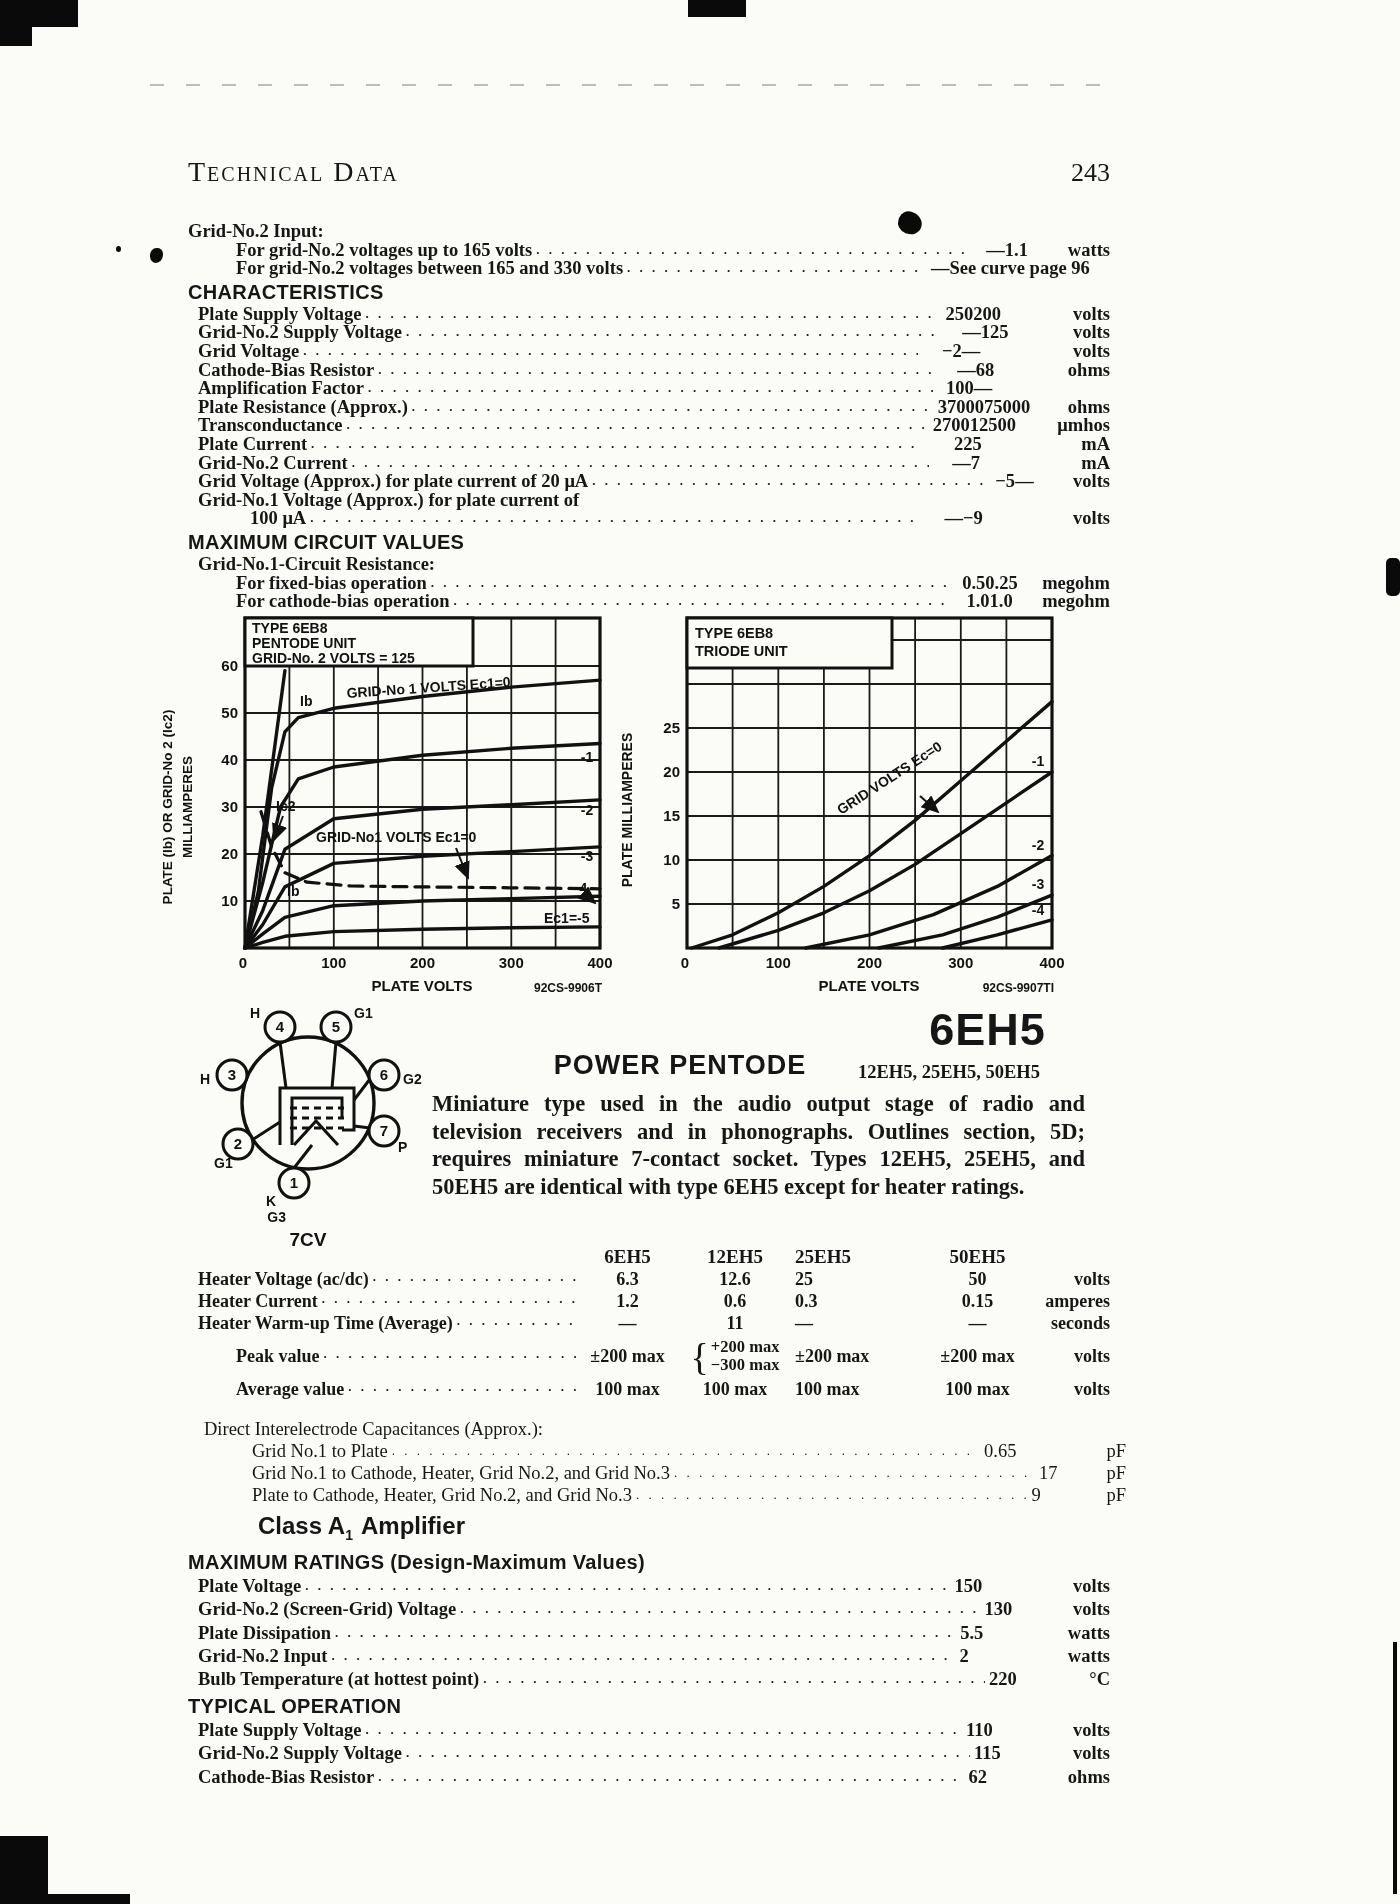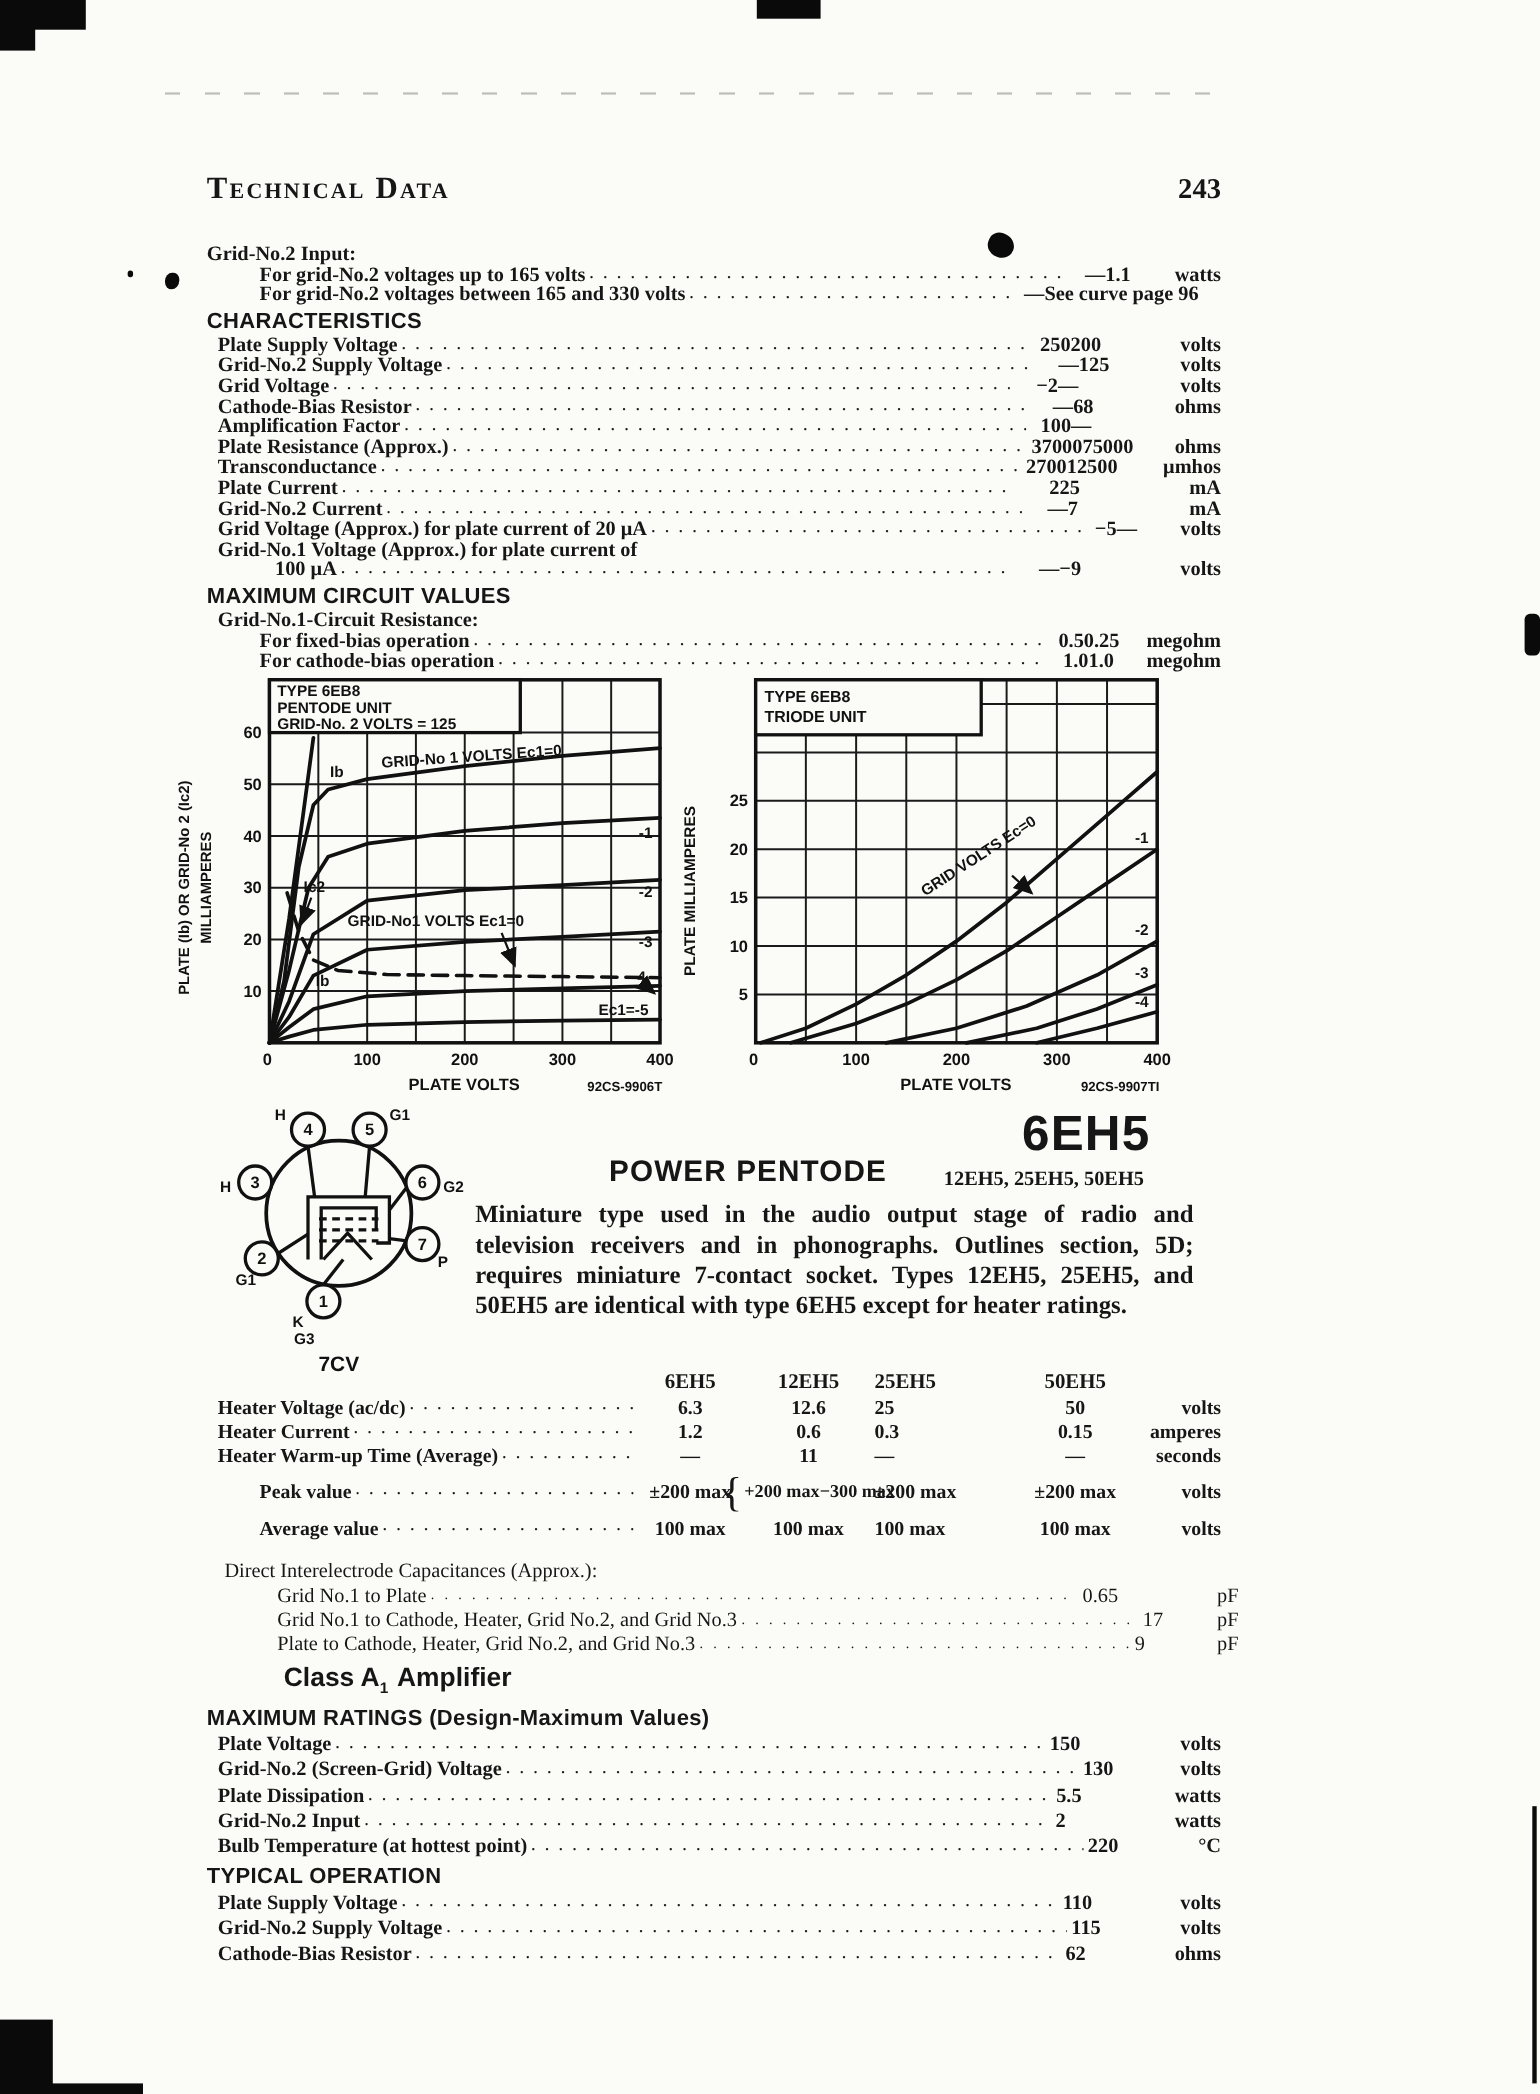--- a/index.html
+++ b/index.html
@@ -11,21 +11,21 @@
   .a-tm{left:688px;top:0;width:58px;height:17px}
   .a-rt{left:1386px;top:558px;width:14px;height:38px;border-radius:5px}
   .a-rl{left:1393px;top:1642px;width:4px;height:252px}
   .a-bl{left:0;top:1836px;width:48px;height:68px}
   .a-bb{left:0;top:1894px;width:130px;height:10px}
   .a-ink{left:150px;top:248px;width:13px;height:15px;border-radius:50% 40% 55% 45%}
   .a-d1{left:116px;top:246px;width:5px;height:6px;border-radius:50%}
   .a-sm{left:898px;top:212px;width:24px;height:22px;border-radius:45% 55% 50% 50%;transform:rotate(20deg)}
   .a-crease{left:150px;top:84px;width:960px;height:2px;background:repeating-linear-gradient(90deg,#8a8a86 0 14px,transparent 14px 36px);opacity:.55}
 
-  .hdrrow{position:absolute;left:188px;top:156px;width:922px;display:flex;justify-content:space-between;align-items:baseline;font-weight:700}
+  .hdrrow{position:absolute;left:188px;top:156px;width:922px;display:flex;justify-content:space-between;align-items:baseline;font-weight:400}
   .title{font-variant:small-caps;font-size:28px;letter-spacing:2px}
   .pageno{font-size:26px}
 
   .specs{position:absolute;left:188px;top:222px;width:922px;font-weight:700;font-size:18.5px}
   .row{display:flex;align-items:baseline;line-height:18.6px;height:18.6px}
   .l{white-space:nowrap}
   .i1{padding-left:10px}.i2{padding-left:48px}.i3{padding-left:62px}
   .lead{flex:1 1 auto;overflow:hidden;white-space:nowrap;margin:0 4px;font-size:13px;letter-spacing:3px;transform:translateY(-2px)}
   .lead::after{content:". . . . . . . . . . . . . . . . . . . . . . . . . . . . . . . . . . . . . . . . . . . . . . . . . . . . . . . . . . . . . . . . . . . . . . . . . . . . . . . . . . . . . . . . . . . . . . . ."}
   .va{width:78px;text-align:right;white-space:nowrap}
@@ -51,21 +51,21 @@
   .hthdr span{font-size:19px}
   .hc1{width:95px;text-align:center;white-space:nowrap}
   .hc2{width:120px;text-align:center;white-space:nowrap}
   .hc3{width:120px;text-align:left;white-space:nowrap}
   .hc4{width:125px;text-align:center;white-space:nowrap}
   .hu{width:70px;text-align:right;white-space:nowrap}
   .htsub{line-height:22px;padding-left:10px}
   .peak{align-items:center;height:44px}
   .pc{display:flex;align-items:center;justify-content:center}
   .brace{font-size:38px;font-weight:400;line-height:38px;transform:translateY(1px)}
-  .stack{display:flex;font-size:16.5px;line-height:18px;text-align:left;margin-left:2px}
+  .stack{display:flex;flex-direction:column;font-size:16.5px;line-height:18px;text-align:left;margin-left:2px}
 
   .caps{position:absolute;left:204px;top:1418px;width:922px;font-weight:400;font-size:18.5px}
   .caps .row{line-height:22px;height:22px}
   .ca{position:absolute;left:188px;top:1512px;width:922px;box-sizing:border-box;padding-left:70px;
       font-family:"Liberation Sans",sans-serif;font-weight:700;font-size:24px}
   .ca .s{font-size:14px;vertical-align:sub}
   .ca .p2{margin-left:8px}
   .mr{position:absolute;left:188px;top:1548px;width:922px;font-weight:700;font-size:18.5px}
   .mr .row,.to .row{line-height:23.3px;height:23.3px}
   .to{position:absolute;left:188px;top:1692px;width:922px;font-weight:700;font-size:18.5px}

